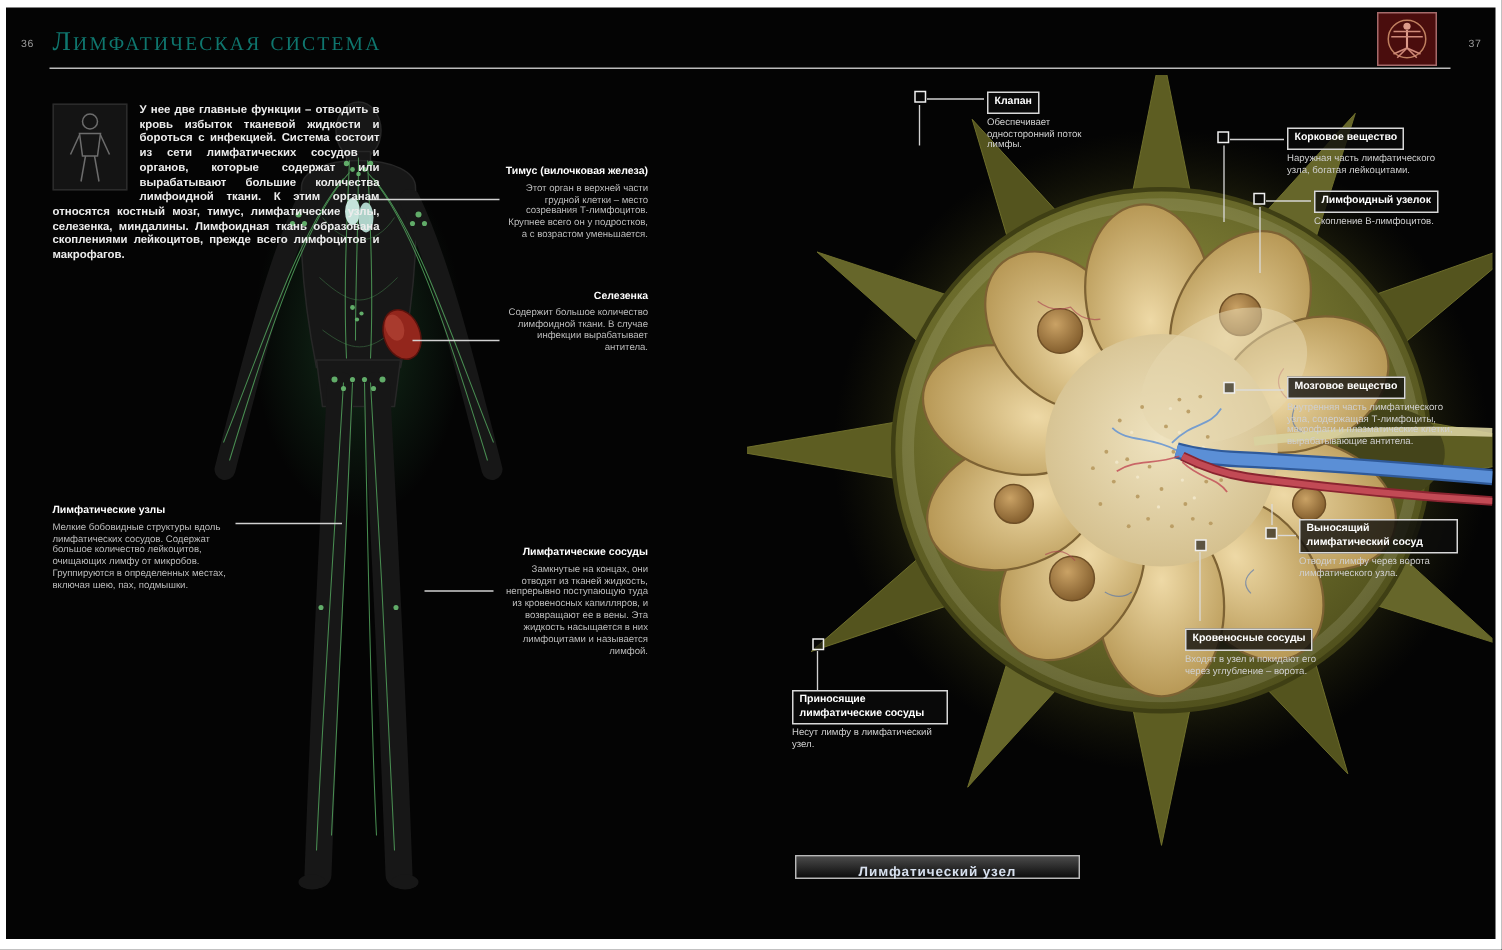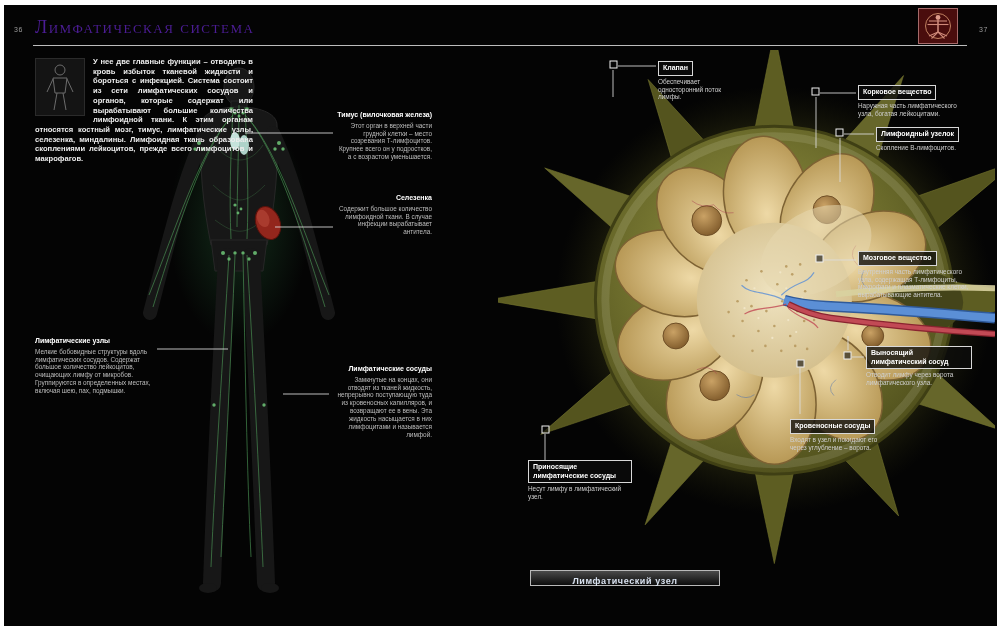--- a/index.html
+++ b/index.html
@@ -4,24 +4,24 @@
 <style>
   html,body{margin:0;padding:0;width:1001px;height:633px;background:#ffffff;overflow:hidden;
     font-family:"Liberation Sans",sans-serif;}
   .spread{position:absolute;left:4px;top:5px;width:993px;height:621px;background:#040404;}
 
   .pagenum{position:absolute;top:26px;font-size:7px;color:#9a9a9a;letter-spacing:.5px;z-index:7;}
   #pn-left{left:14px;} #pn-right{left:979px;}
 
   .title{position:absolute;left:35px;top:17px;z-index:7;
     font-family:"Liberation Serif",serif;font-variant:small-caps;
-    font-size:18px;letter-spacing:1.5px;color:#4c1d95;font-weight:400;}
+    font-size:18px;letter-spacing:1.5px;color:#0f766e;font-weight:400;}
   .rule{position:absolute;left:33px;top:45px;width:934px;height:1px;background:rgba(235,235,235,.8);z-index:7;}
 
-  .intro{position:absolute;left:35px;top:57px;width:218px;z-index:6;
+  .intro{position:absolute;left:35px;top:68px;width:218px;z-index:6;
     color:#ededed;font-size:7.6px;line-height:9.7px;font-weight:bold;text-align:justify;}
   .chapter-icon{float:left;width:50px;height:58px;margin:1px 8px 2px 0;
     background:#141414;border:1px solid #2b2b2b;box-sizing:border-box;}
 
   .fig-left{position:absolute;left:95px;top:55px;width:320px;height:540px;z-index:2;}
   .fig-right{position:absolute;left:498px;top:50px;width:497px;height:560px;z-index:2;}
   #leaders{position:absolute;left:0;top:0;width:1001px;height:633px;z-index:5;pointer-events:none;}
 
   
   .lco{position:absolute;z-index:6;}

